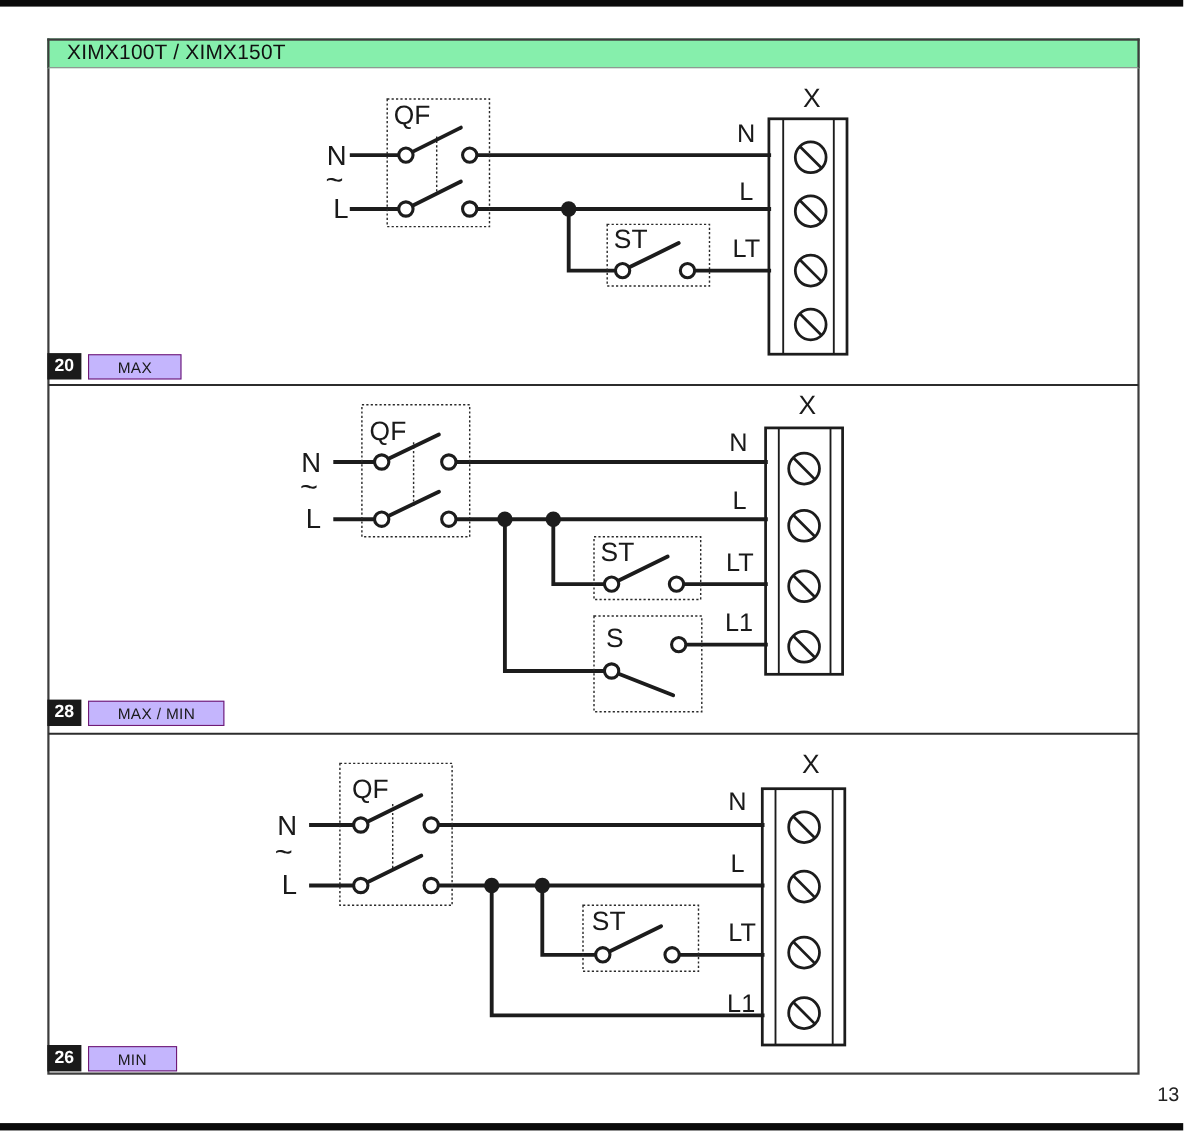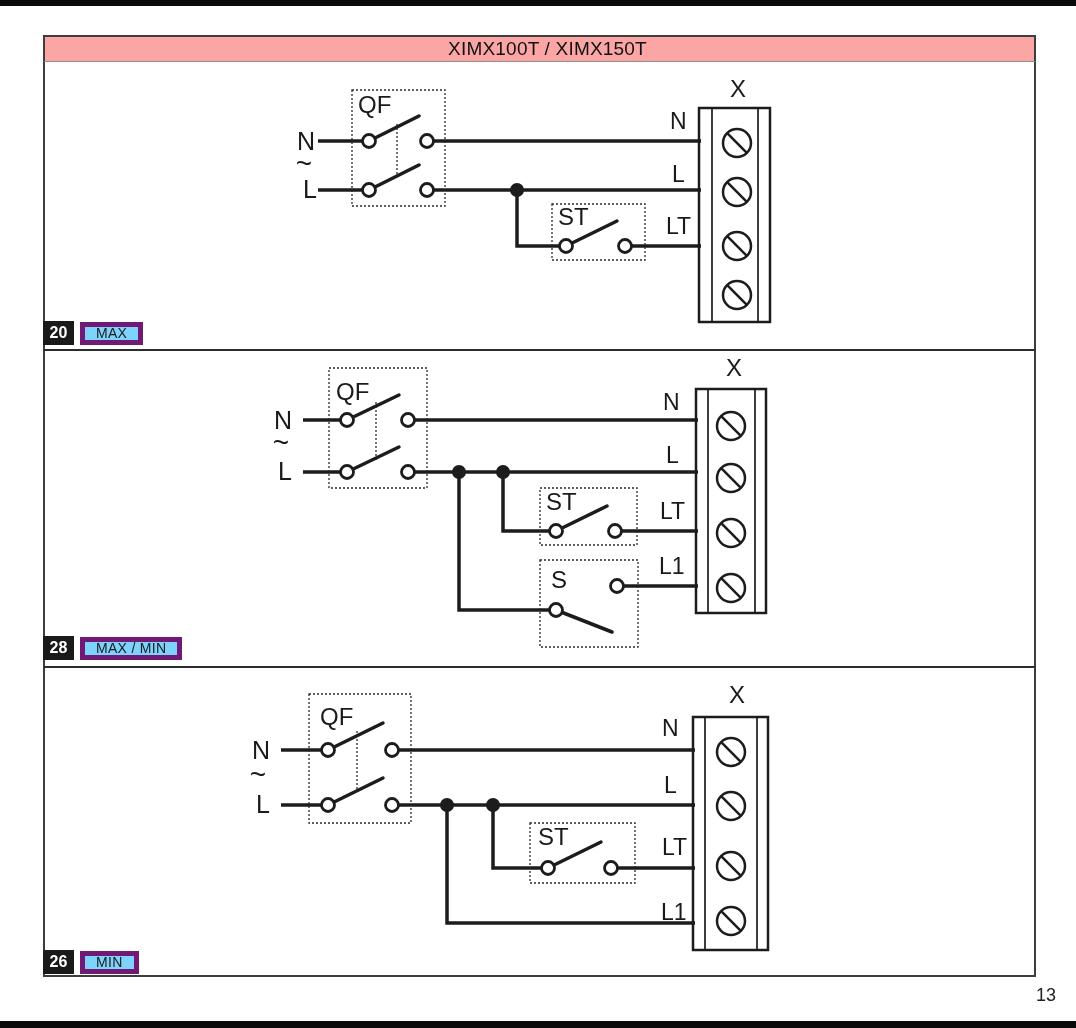--- a/index.html
+++ b/index.html
@@ -8,38 +8,38 @@
     font-family:"Liberation Sans",sans-serif;color:#1a1a1a;overflow:hidden;
   }
   .topbar{position:absolute;left:0;top:0;width:1076px;height:6px;background:#0a0a0a;z-index:3;}
   .bottombar{position:absolute;left:0;top:1021px;width:1076px;height:7px;background:#0a0a0a;z-index:3;}
   .content-box{
     position:absolute;left:43px;top:35px;width:993px;height:942px;
     border:2px solid #3d3d3d;box-sizing:border-box;z-index:0;background:#fff;
   }
   .header-bar{
     position:absolute;left:43px;top:35px;width:993px;height:27px;box-sizing:border-box;
-    background:#fca5a5;border:2px solid #3d3d3d;border-bottom:1px solid #8f8f8f;
+    background:#86efac;border:2px solid #3d3d3d;border-bottom:1px solid #8f8f8f;
     display:flex;align-items:center;padding-left:16px;z-index:2;
-    font-size:19px;letter-spacing:0.2px;color:#111;justify-content:center;
+    font-size:19px;letter-spacing:0.2px;color:#111;
   }
   svg.diagram-canvas{position:absolute;left:0;top:0;z-index:1;}
-  .figure-label{position:absolute;left:43px;display:flex;align-items:center;z-index:2;}
+  .figure-label{position:absolute;left:43px;display:flex;align-items:flex-end;z-index:2;}
   .figure-number{
     width:31px;height:24px;background:#1a1a1a;color:#fff;
     display:flex;align-items:center;justify-content:center;
     font-size:16px;font-weight:600;
   }
   .mode-tag{
-    margin-left:6px;height:23px;box-sizing:border-box;border:5px solid #701a75;
-    background:#7dd3fc;padding:0 11px;display:flex;align-items:center;
+    margin-left:6px;height:23px;box-sizing:border-box;border:1px solid #701a75;
+    background:#c4b5fd;padding:0 26px;display:flex;align-items:center;
     font-size:14px;color:#1a1a1a;letter-spacing:0.3px;
   }
   .page-number{
-    position:absolute;left:1036px;top:985px;width:36px;
+    position:absolute;left:1036px;top:985px;width:36px;text-align:right;
     font-size:18px;color:#222;z-index:2;
   }
   
   .wire{stroke:#1c1c1c;stroke-width:3.5;fill:none;stroke-linecap:butt;}
   .lever{stroke:#1c1c1c;stroke-width:3.5;fill:none;stroke-linecap:round;}
   .contact{fill:#ffffff;stroke:#1c1c1c;stroke-width:2.8;}
   .jdot{fill:#1c1c1c;stroke:none;}
   .dashedbox{fill:none;stroke:#2a2a2a;stroke-width:1.3;stroke-dasharray:2 2;}
   .linkline{stroke:#2a2a2a;stroke-width:1.3;stroke-dasharray:2 2;fill:none;}
   .termouter{fill:#ffffff;stroke:#1c1c1c;stroke-width:2.5;}

